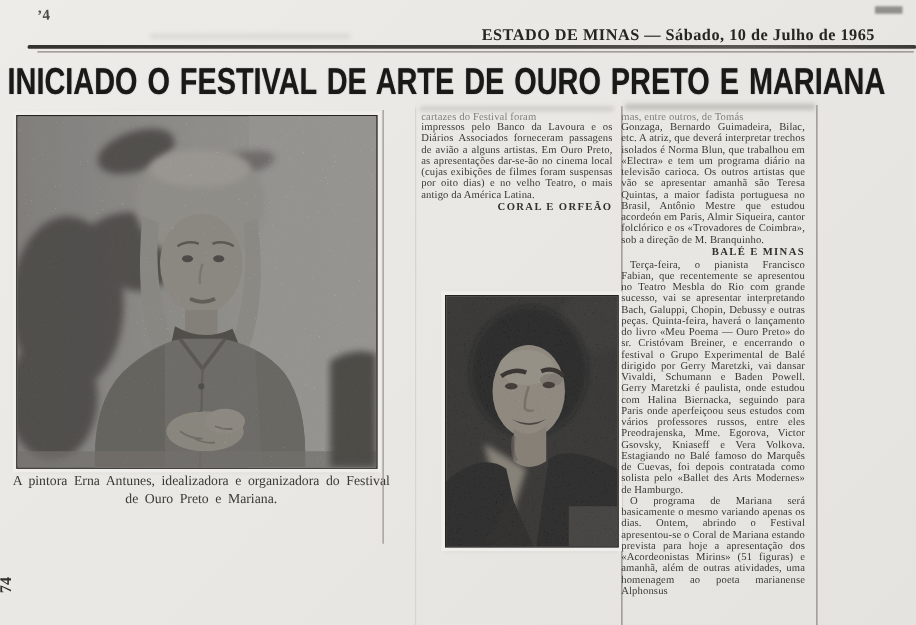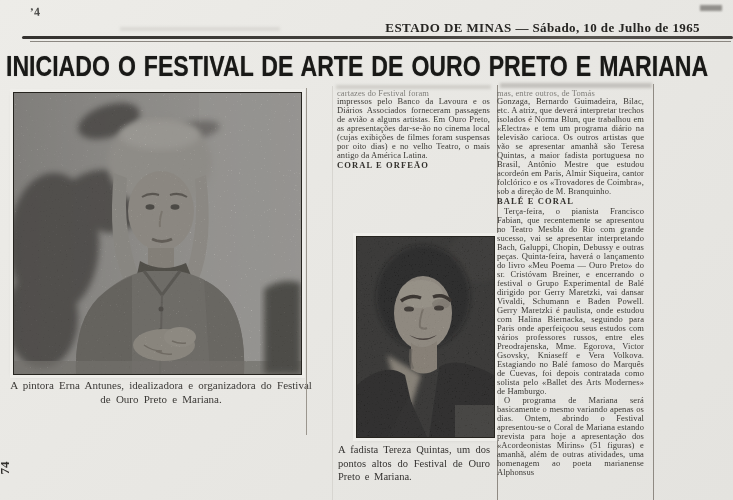--- a/index.html
+++ b/index.html
@@ -28,21 +28,21 @@
   .caption-left{position:absolute;left:8px;top:379px;width:306px;text-align:center;
     font:11px "Liberation Serif",serif;line-height:13.5px;color:#3b3936;word-spacing:2.5px;}
   .caption-mid{position:absolute;left:338px;top:443px;width:152px;text-align:justify;
     font:10.5px "Liberation Serif",serif;line-height:13.5px;color:#343230;word-spacing:2px;}
   
   .col{position:absolute;font-family:Liberation Serif, serif;font-size:8.5px;line-height:9px;
     color:#3a3834;text-align:justify;letter-spacing:.1px;}
   .col p{margin:0;text-indent:7px;}
   .col p.noindent{text-indent:0;}
   .partial{display:block;filter:blur(.5px);opacity:.72;overflow:hidden;height:8px;white-space:nowrap;color:#55534f;}
-  .subhead{display:block;text-align:left;font-weight:bold;letter-spacing:1.1px;font-size:8.5px;margin:1px 0;color:#33312d;}
+  .subhead{display:block;text-align:right;font-weight:bold;letter-spacing:1.1px;font-size:8.5px;margin:1px 0;color:#33312d;}
   #col-center{left:337px;top:89px;width:153px;}
   #col-right{left:480px;top:89px;width:147px;margin-left:17px;}
   
   .vdiv{position:absolute;width:1px;background:#9b968e;}
   #vdiv-a{left:306px;top:88px;height:347px;}
   #vdiv-b{left:497px;top:85px;height:415px;background:#8f8a83;}
   #vdiv-c{left:653px;top:84px;height:416px;background:#8f8a83;}
   #vdiv-d{left:332px;top:86px;height:414px;background:#d7d5d0;}
   .smudge{position:absolute;background:#c9c7c2;filter:blur(1.5px);opacity:.8;}
   #smudge1{left:336px;top:85px;width:155px;height:4px;}
@@ -171,24 +171,23 @@
       <path d="M54,112 q-2,14 2,20" stroke="#6f675c" stroke-width="3" fill="none" opacity=".7"></path>
       <path d="M30,118 L64,138 L52,176 Q38,150 30,118 Z" fill="#aaa090" filter="url(#softB)"></path>
       <path d="M0,200 L0,148 Q28,124 48,138 L62,200 Z" fill="#121110"></path>
       <path d="M137,200 L137,138 Q100,118 82,130 L72,200 Z" fill="#121110"></path>
       <path d="M30,200 L52,160 L70,200 Z" fill="#151413"></path>
       <rect x="98" y="168" width="39" height="32" fill="#45423d" opacity=".8"></rect>
       <rect width="137" height="200" filter="url(#grainBw)" opacity="0.22"></rect>
       <rect width="137" height="200" filter="url(#grainB)" opacity="0.28"></rect>
     </svg>
   </div>
-  <div class="caption-mid">A fadista Tereza Quintas, um dos pontos altos do Festival de Ouro Preto e Mariana.</div>
 
   <div class="col" id="col-right">
     <span class="partial">mas, entre outros, de Tomás</span>
     <p class="noindent">Gonzaga, Bernardo Guimadeira, Bilac, etc. A atriz, que deverá interpretar trechos isolados é Norma Blun, que trabalhou em «Electra» e tem um programa diário na televisão carioca. Os outros artistas que vão se apresentar amanhã são Teresa Quintas, a maior fadista portuguesa no Brasil, Antônio Mestre que estudou acordeón em Paris, Almir Siqueira, cantor folclórico e os «Trovadores de Coimbra», sob a direção de M. Branquinho.</p>
-    <span class="subhead">BALÉ E CORAL</span>
+    <span class="subhead">BALÉ E MINAS</span>
     <p>Terça-feira, o pianista Francisco Fabian, que recentemente se apresentou no Teatro Mesbla do Rio com grande sucesso, vai se apresentar interpretando Bach, Galuppi, Chopin, Debussy e outras peças. Quinta-feira, haverá o lançamento do livro «Meu Poema — Ouro Preto» do sr. Cristóvam Breiner, e encerrando o festival o Grupo Experimental de Balé dirigido por Gerry Maretzki, vai dansar Vivaldi, Schumann e Baden Powell. Gerry Maretzki é paulista, onde estudou com Halina Biernacka, seguindo para Paris onde aperfeiçoou seus estudos com vários professores russos, entre eles Preodrajenska, Mme. Egorova, Victor Gsovsky, Kniaseff e Vera Volkova. Estagiando no Balé famoso do Marquês de Cuevas, foi depois contratada como solista pelo «Ballet des Arts Modernes» de Hamburgo.</p>
     <p>O programa de Mariana será basicamente o mesmo variando apenas os dias. Ontem, abrindo o Festival apresentou-se o Coral de Mariana estando prevista para hoje a apresentação dos «Acordeonistas Mirins» (51 figuras) e amanhã, além de outras atividades, uma homenagem ao poeta marianense Alphonsus</p>
   </div>
 
   <span class="side-number">74</span>
 </div>
 
 </body></html>

